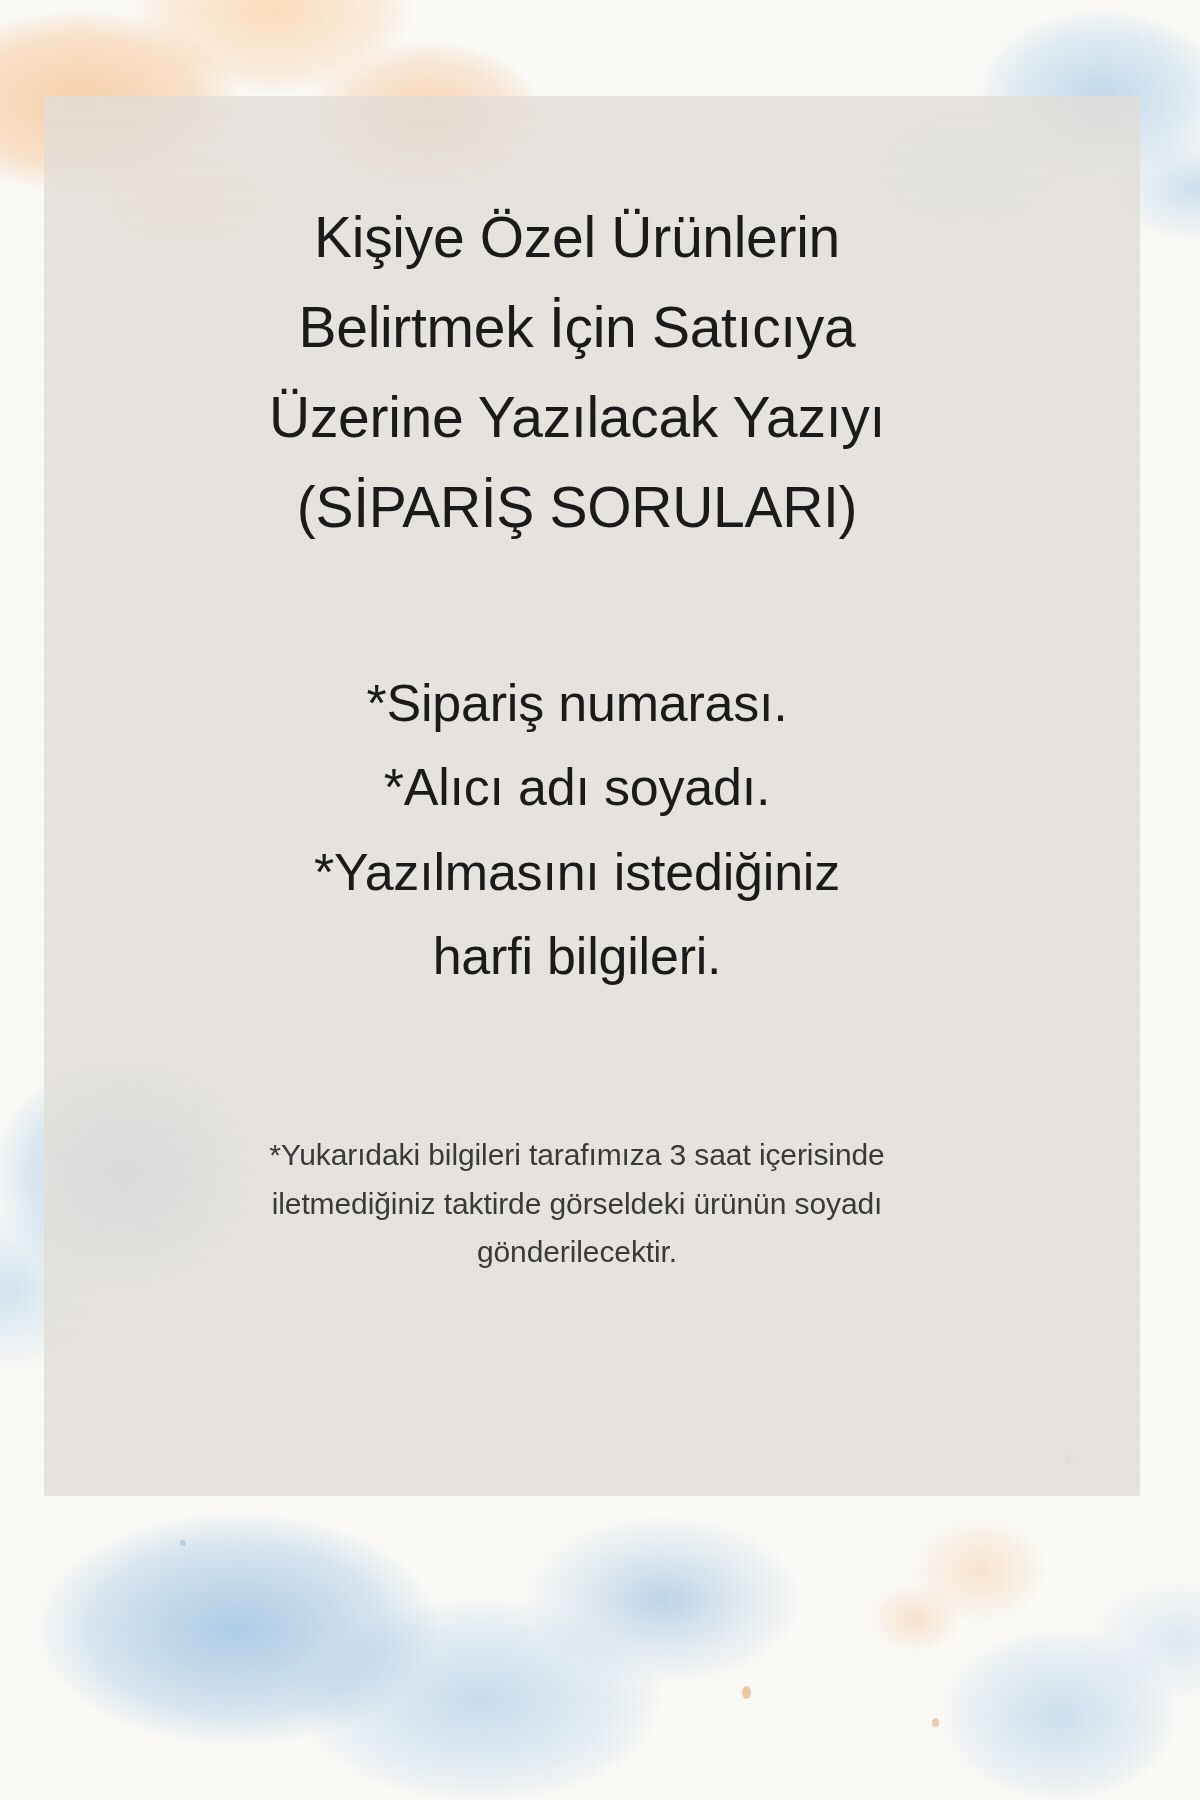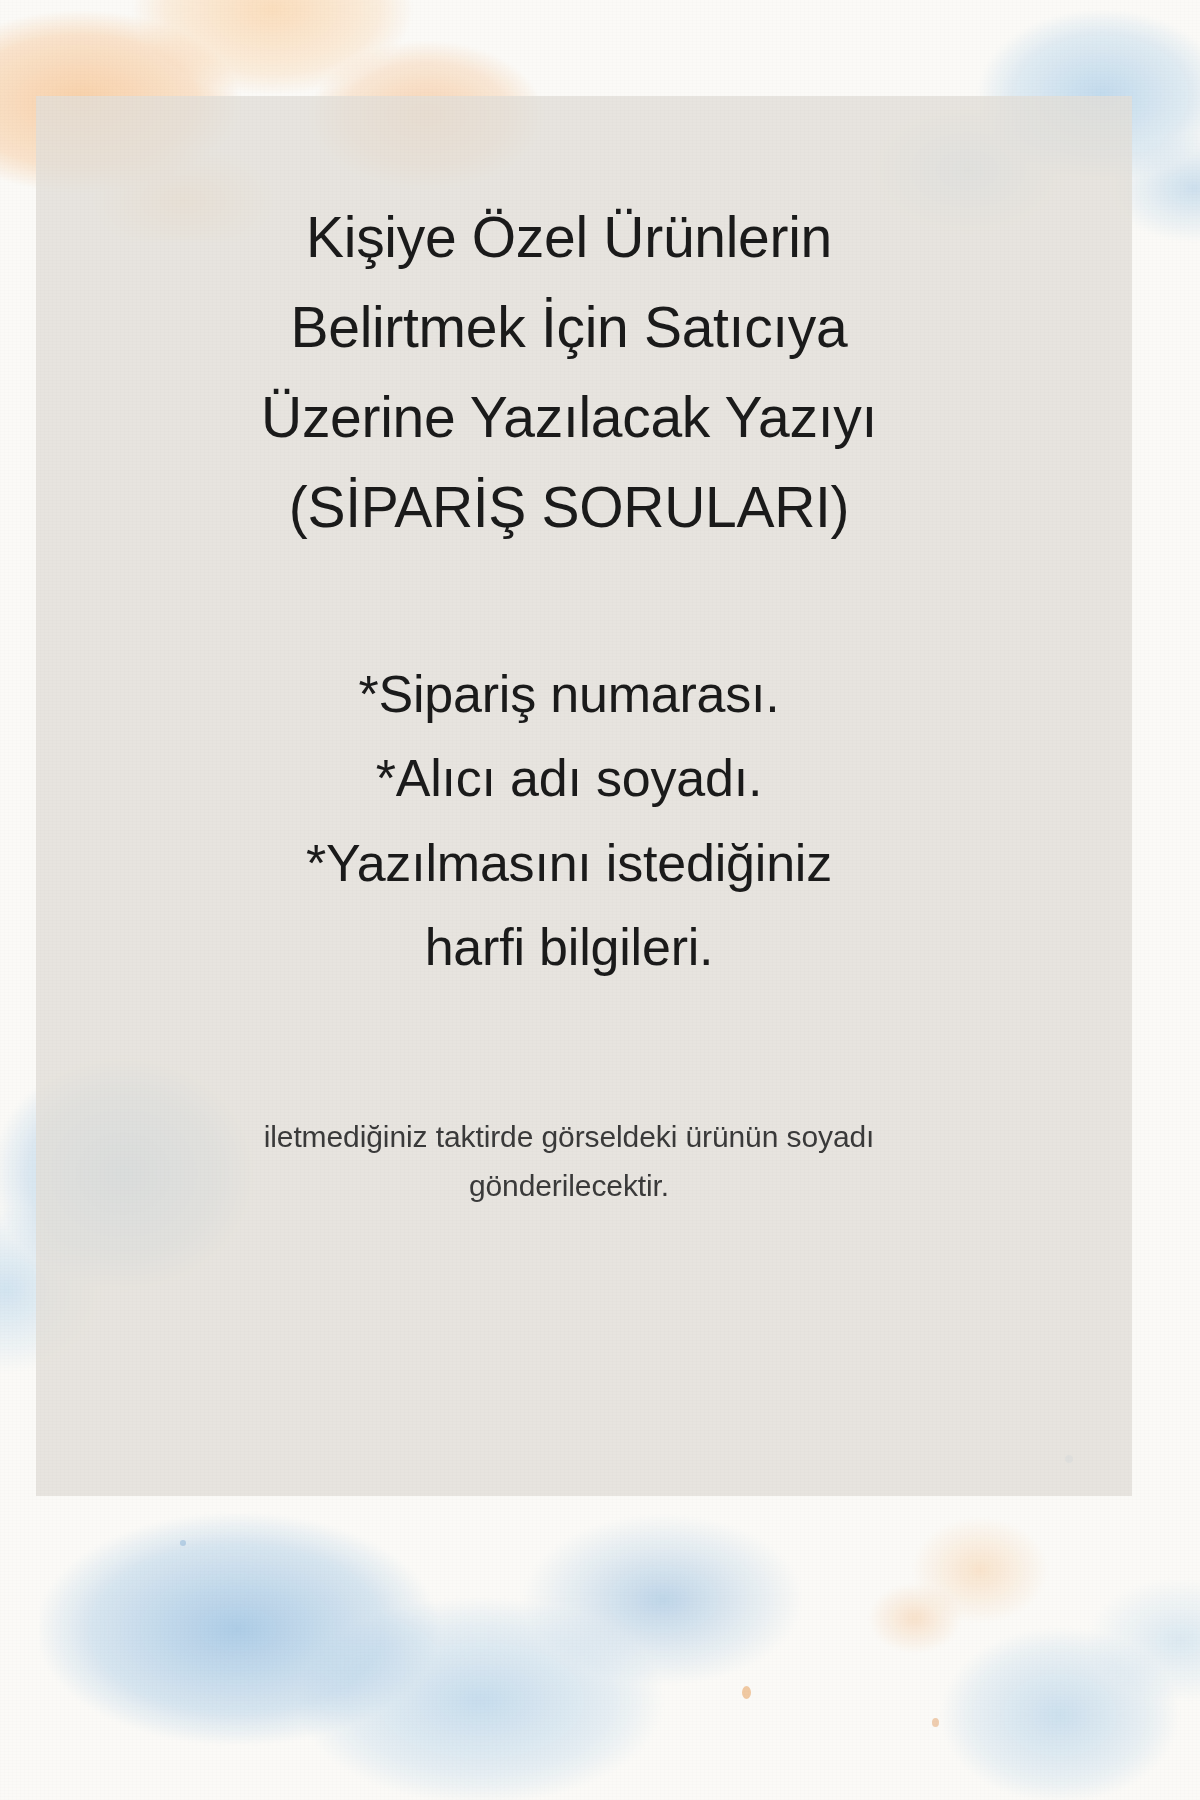--- a/index.html
+++ b/index.html
@@ -100,21 +100,21 @@
 
   .speck {
     position: absolute;
     border-radius: 50%;
     pointer-events: none;
   }
 
   
   #card {
     position: absolute;
-    left: 36px;
+    left: 44px;
     top: 96px;
     width: 1096px;
     height: 1400px;
     background: rgba(226, 222, 216, 0.80);
     box-sizing: border-box;
     padding: 96px 120px 60px 90px;
     display: flex;
     flex-direction: column;
     align-items: center;
   }
@@ -136,21 +136,21 @@
 
   .gap-1 { height: 100px; }
 
   .body {
     text-align: center;
     color: #1b1b1b;
     font-size: 52px;
     line-height: 1.62;
     font-weight: 400;
     letter-spacing: -0.2px;
-    margin: 0;
+    margin: 9px;
   }
 
   .body .bl {
     display: block;
     white-space: nowrap;
   }
 
   .body b {
     font-weight: 400;
   }
@@ -214,20 +214,21 @@
     <div class="body">
       <span class="bl">*Sipariş numarası.</span>
       <span class="bl">*Alıcı adı soyadı.</span>
       <span class="bl">*Yazılmasını istediğiniz</span>
       <span class="bl"><b>harfi</b><span> bilgileri.</span></span>
     </div>
 
     <div class="gap-2"></div>
 
     <div class="footnote">
+      <span class="fl">*Yukarıdaki bilgileri tarafımıza 3 saat içerisinde</span>
       <span class="fl">iletmediğiniz taktirde görseldeki ürünün soyadı</span>
       <span class="fl">gönderilecektir.</span>
     </div>
 
   </div>
 
   <div id="grain"></div>
 </div>
 
 </body></html>

